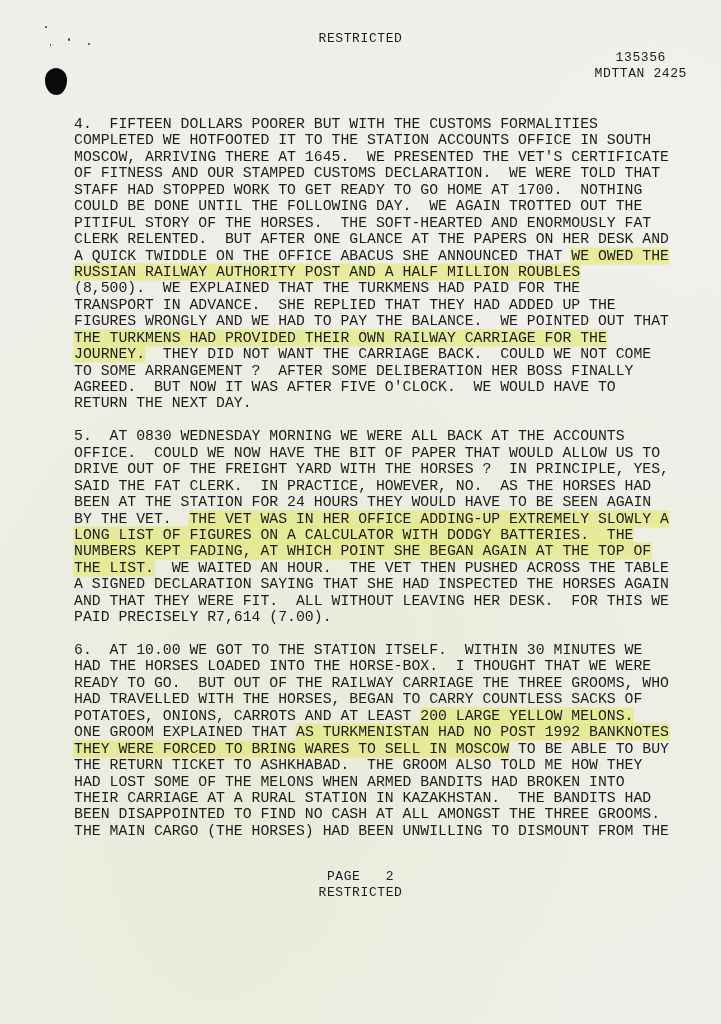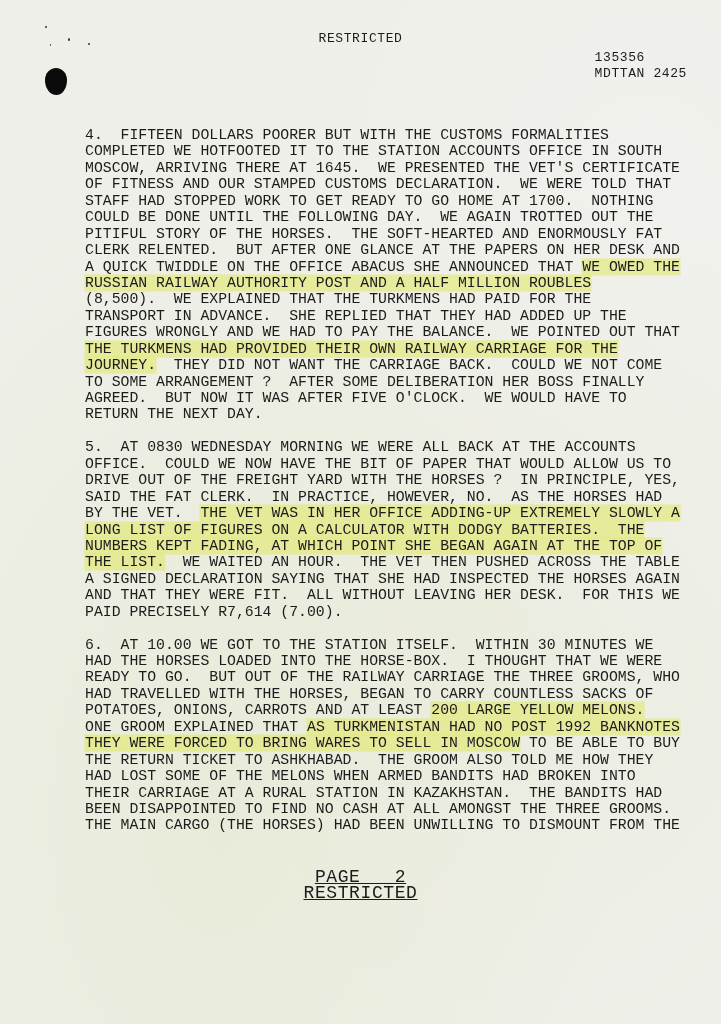--- a/index.html
+++ b/index.html
@@ -29,21 +29,21 @@
       left: 0; width: 721px;
       top: 31px;
       text-align: center;
       font-size: 13px;
       letter-spacing: 0.6px;
     }
     .hdr-ref {
       position: absolute;
       right: 34px;
       top: 50px;
-      text-align: left;
+      text-align: center;
       font-size: 13px;
       line-height: 16px;
       letter-spacing: 0.6px;
     }
     .hdr-ref div { white-space: pre; }
     .punch-hole {
       position: absolute;
       left: 45px; top: 68px;
       width: 22px; height: 27px;
       background: #0a0a0a;
@@ -56,40 +56,39 @@
     }
     .body-text {
       position: absolute;
       left: 74px;
       top: 116px;
       width: 620px;
       font-size: 14.8px;
       line-height: 16.45px;
       letter-spacing: 0px;
     }
-    .para { margin: 11px; }
+    .para { margin: 0; }
     .para + .para { margin-top: 16.45px; }
     .line {
       display: block;
       white-space: pre;
       height: 16.45px;
     }
     .hl {
       background: rgba(226, 232, 110, 0.62);
       box-shadow: 0 0 0 1px rgba(226,232,110,0.35);
     }
     .footer {
       position: absolute;
       left: 0; width: 721px;
       top: 869px;
       text-align: center;
-      font-size: 18px;
+      font-size: 13px;
       line-height: 16px;
       letter-spacing: 0.6px;
-      text-decoration: underline;
     }
     .footer div { white-space: pre; }
   </style>
 </head>
 <body>
 
 <div class="page">
 
   <span class="punch-hole"></span>
   <span class="speck" style="left:45px;top:26px;width:2px;height:2px;"></span>
@@ -123,20 +122,21 @@
         <span class="line"><span class="hl">JOURNEY.</span><span>  THEY DID NOT WANT THE CARRIAGE BACK.  COULD WE NOT COME</span></span>
         <span class="line"><span>TO SOME ARRANGEMENT ?  AFTER SOME DELIBERATION HER BOSS FINALLY</span></span>
         <span class="line"><span>AGREED.  BUT NOW IT WAS AFTER FIVE O'CLOCK.  WE WOULD HAVE TO</span></span>
         <span class="line"><span>RETURN THE NEXT DAY.</span></span>
       </div>
       <div class="para">
         <span class="line"><span>5.  AT 0830 WEDNESDAY MORNING WE WERE ALL BACK AT THE ACCOUNTS</span></span>
         <span class="line"><span>OFFICE.  COULD WE NOW HAVE THE BIT OF PAPER THAT WOULD ALLOW US TO</span></span>
         <span class="line"><span>DRIVE OUT OF THE FREIGHT YARD WITH THE HORSES ?  IN PRINCIPLE, YES,</span></span>
         <span class="line"><span>SAID THE FAT CLERK.  IN PRACTICE, HOWEVER, NO.  AS THE HORSES HAD</span></span>
+        <span class="line"><span>BEEN AT THE STATION FOR 24 HOURS THEY WOULD HAVE TO BE SEEN AGAIN</span></span>
         <span class="line"><span>BY THE VET.  </span><span class="hl">THE VET WAS IN HER OFFICE ADDING-UP EXTREMELY SLOWLY A</span></span>
         <span class="line"><span class="hl">LONG LIST OF FIGURES ON A CALCULATOR WITH DODGY BATTERIES.  THE</span></span>
         <span class="line"><span class="hl">NUMBERS KEPT FADING, AT WHICH POINT SHE BEGAN AGAIN AT THE TOP OF</span></span>
         <span class="line"><span class="hl">THE LIST.</span><span>  WE WAITED AN HOUR.  THE VET THEN PUSHED ACROSS THE TABLE</span></span>
         <span class="line"><span>A SIGNED DECLARATION SAYING THAT SHE HAD INSPECTED THE HORSES AGAIN</span></span>
         <span class="line"><span>AND THAT THEY WERE FIT.  ALL WITHOUT LEAVING HER DESK.  FOR THIS WE</span></span>
         <span class="line"><span>PAID PRECISELY R7,614 (7.00).</span></span>
       </div>
       <div class="para">
         <span class="line"><span>6.  AT 10.00 WE GOT TO THE STATION ITSELF.  WITHIN 30 MINUTES WE</span></span>

